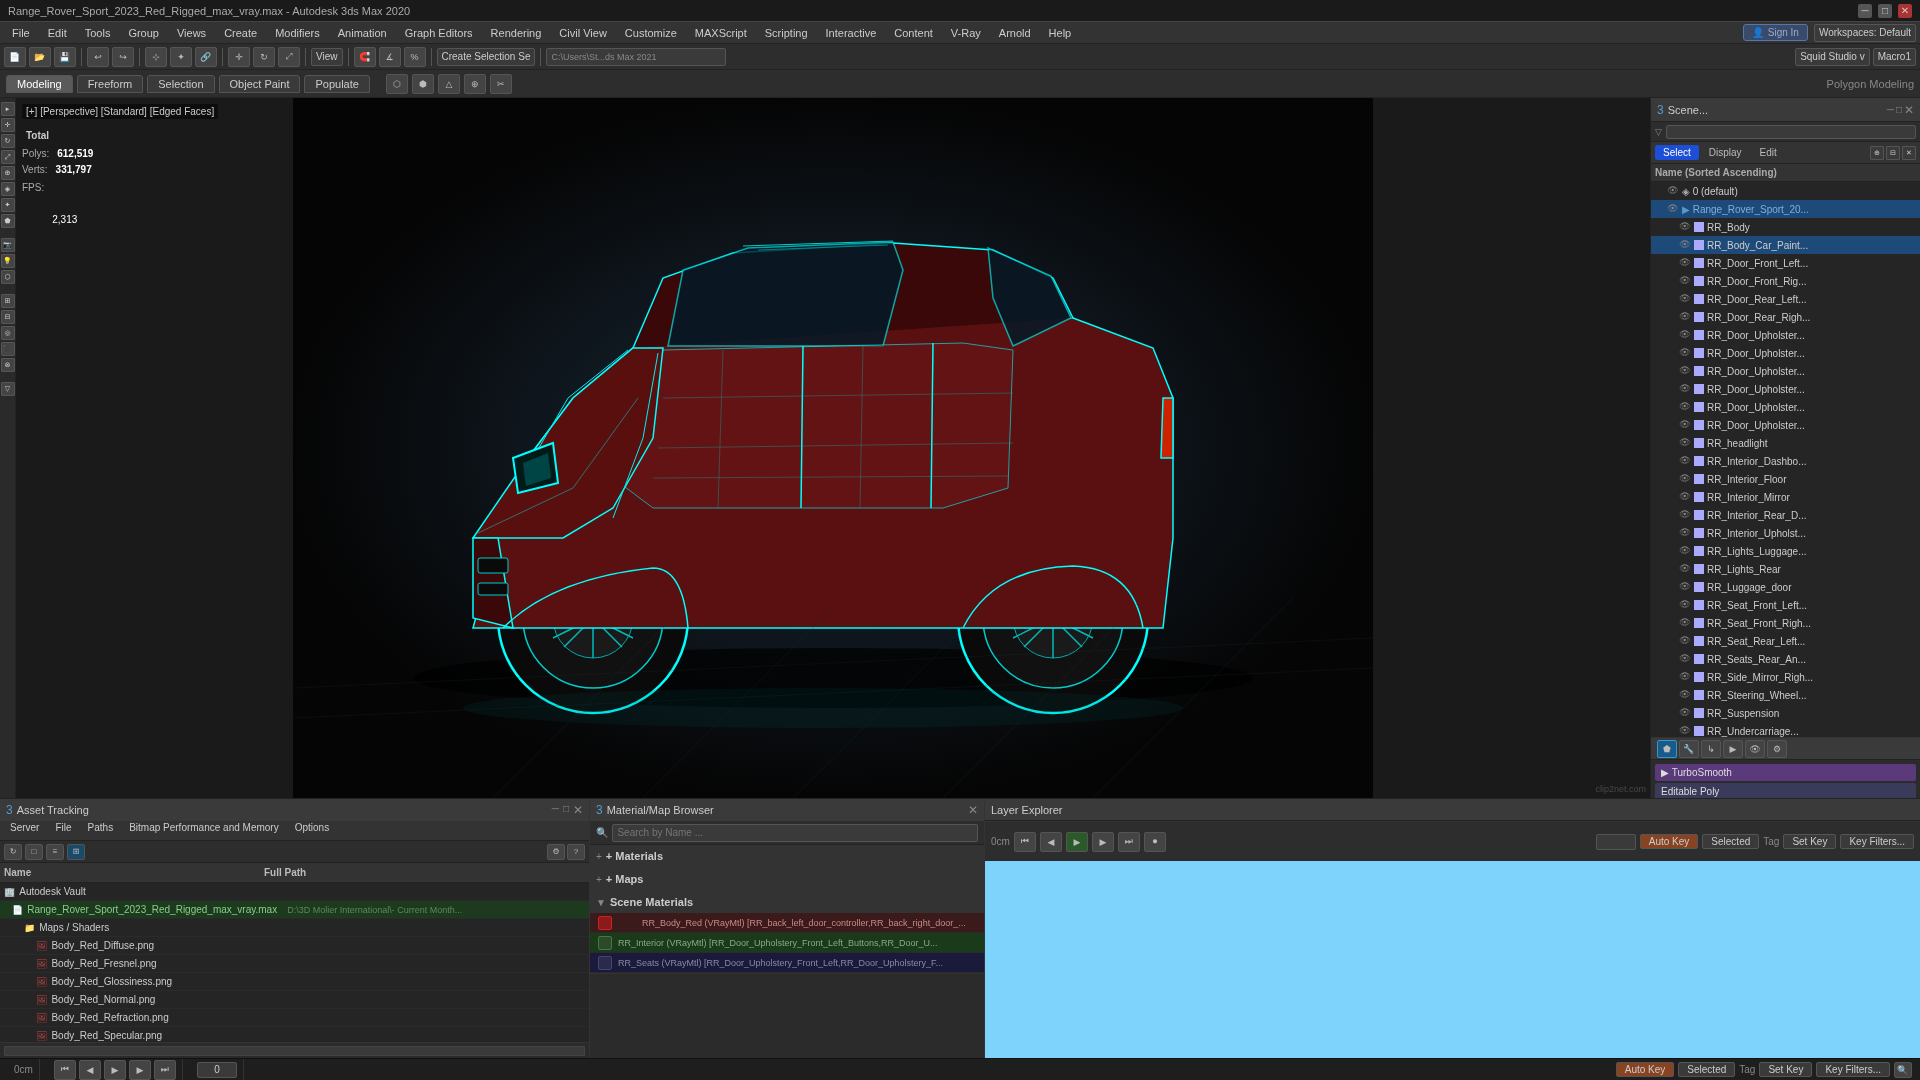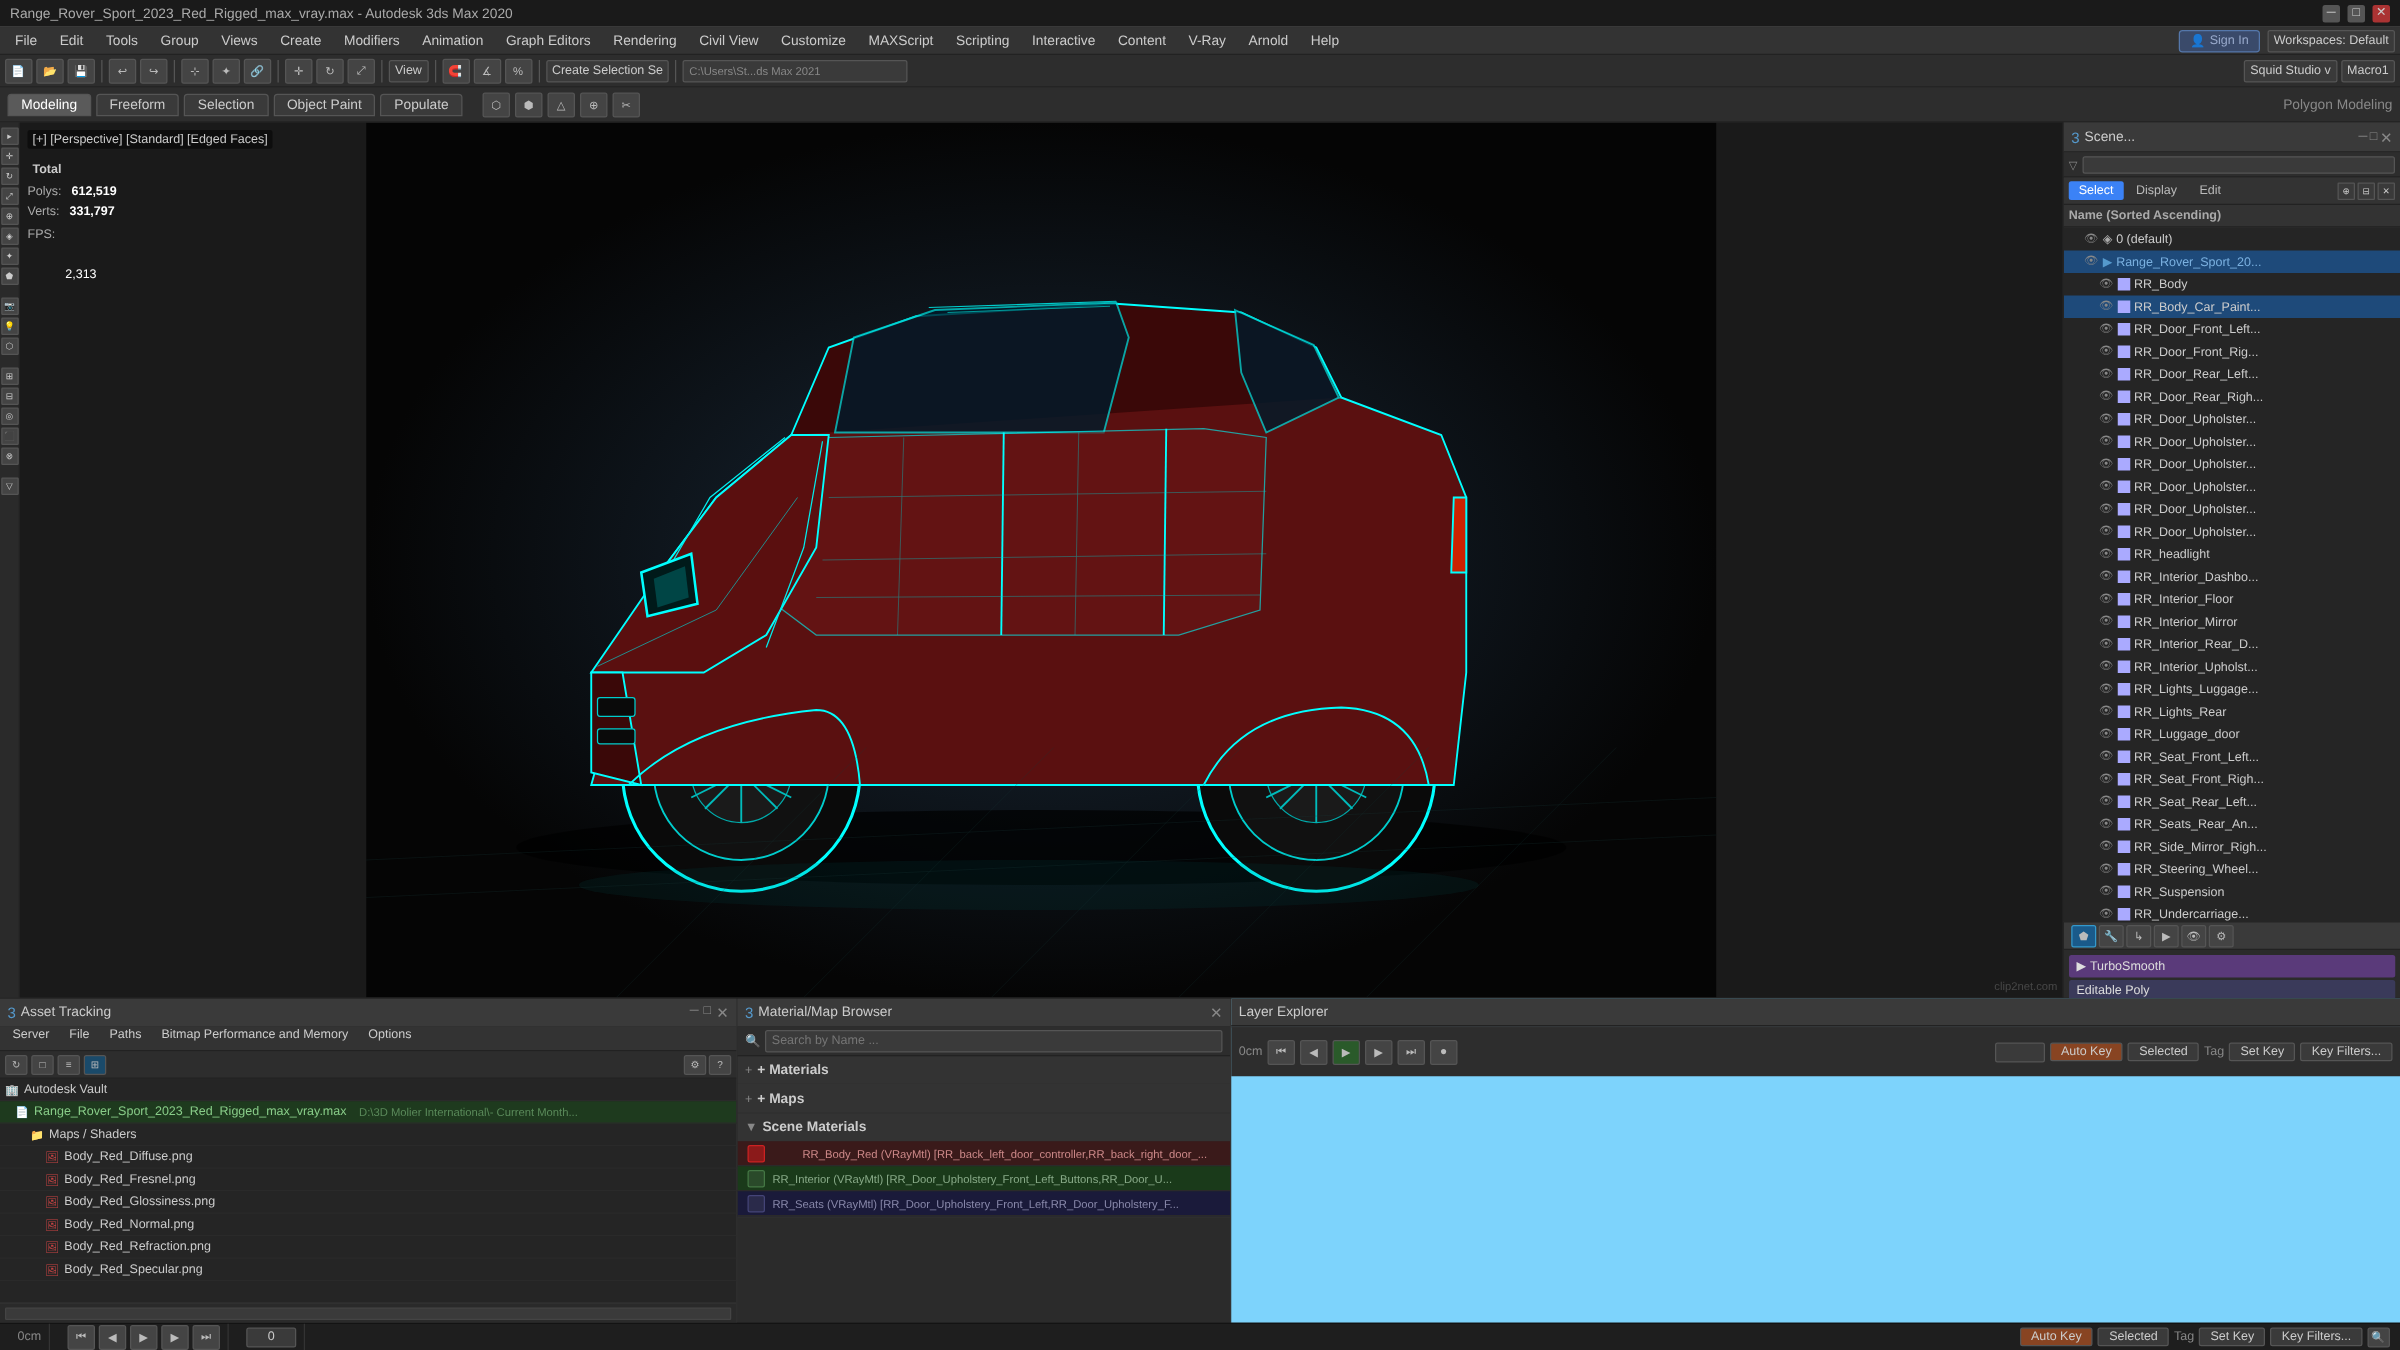--- a/index.html
+++ b/index.html
@@ -40,21 +40,21 @@
     
     #car-canvas { width: 100%; height: 100%; }
 
     
     #right-panel { width: 270px; background: #2b2b2b; border-left: 1px solid #222; display: flex; flex-direction: column; }
 
     
     #scene-explorer { height: 640px; background: #2b2b2b; border-bottom: 1px solid #333; display: flex; flex-direction: column; }
     #scene-explorer-header { height: 24px; background: #3a3a3a; display: flex; align-items: center; justify-content: space-between; padding: 0 6px; border-bottom: 1px solid #222; }
     .scene-tab { padding: 2px 8px; font-size: 10px; cursor: pointer; color: #bbb; }
-    .scene-tab.active { background: #3b82f6; color: #fff; border-radius: 2px; text-align: right; }
+    .scene-tab.active { background: #1d4ed8; color: #fff; border-radius: 2px; text-align: right; }
     #scene-toolbar { height: 22px; background: #333; display: flex; align-items: center; padding: 0 4px; gap: 2px; border-bottom: 1px solid #222; }
     #scene-content { flex: 1; overflow-y: auto; background: #252525; }
     .scene-item { height: 18px; display: flex; align-items: center; padding-left: 8px; cursor: pointer; font-size: 10px; color: #ccc; }
     .scene-item.selected { background: #1e4a7a; }
     .eye-icon { width: 12px; height: 12px; margin-right: 3px; color: #888; font-size: 9px; }
 
     
     #modifier-panel { background: #2b2b2b; flex: 1; display: flex; flex-direction: column; overflow: hidden; }
     #modifier-header { height: 22px; background: #3a3a3a; display: flex; align-items: center; padding: 0 6px; border-bottom: 1px solid #222; }
     #modifier-body { flex: 1; overflow-y: auto; padding: 4px; }
@@ -640,20 +640,24 @@
     <div id="at-toolbar">
       <div class="toolbar-btn" style="width:18px;height:16px;font-size:8px;">↻</div>
       <div class="toolbar-btn" style="width:18px;height:16px;font-size:8px;">□</div>
       <div class="toolbar-btn" style="width:18px;height:16px;font-size:8px;">≡</div>
       <div class="toolbar-btn active" style="width:18px;height:16px;font-size:8px;background:#1a4a6a;">⊞</div>
       <div style="margin-left:auto;display:flex;gap:2px;">
         <div class="toolbar-btn" style="width:18px;height:16px;font-size:8px;">⚙</div>
         <div class="toolbar-btn" style="width:18px;height:16px;font-size:8px;">?</div>
       </div>
     </div>
+    <div id="at-columns">
+      <span class="at-col-name" style="width:260px;">Name</span>
+      <span class="at-col-name">Full Path</span>
+    </div>
     <div id="at-list">
 
       <div class="at-row">
         <span class="at-icon">🏢</span>
         <span class="at-name-col">Autodesk Vault</span>
         <span class="at-path-col"></span>
       </div>
 
       <div class="at-row at-indent" style="background:#1e3a1e;">
         <span class="at-icon">📄</span>

